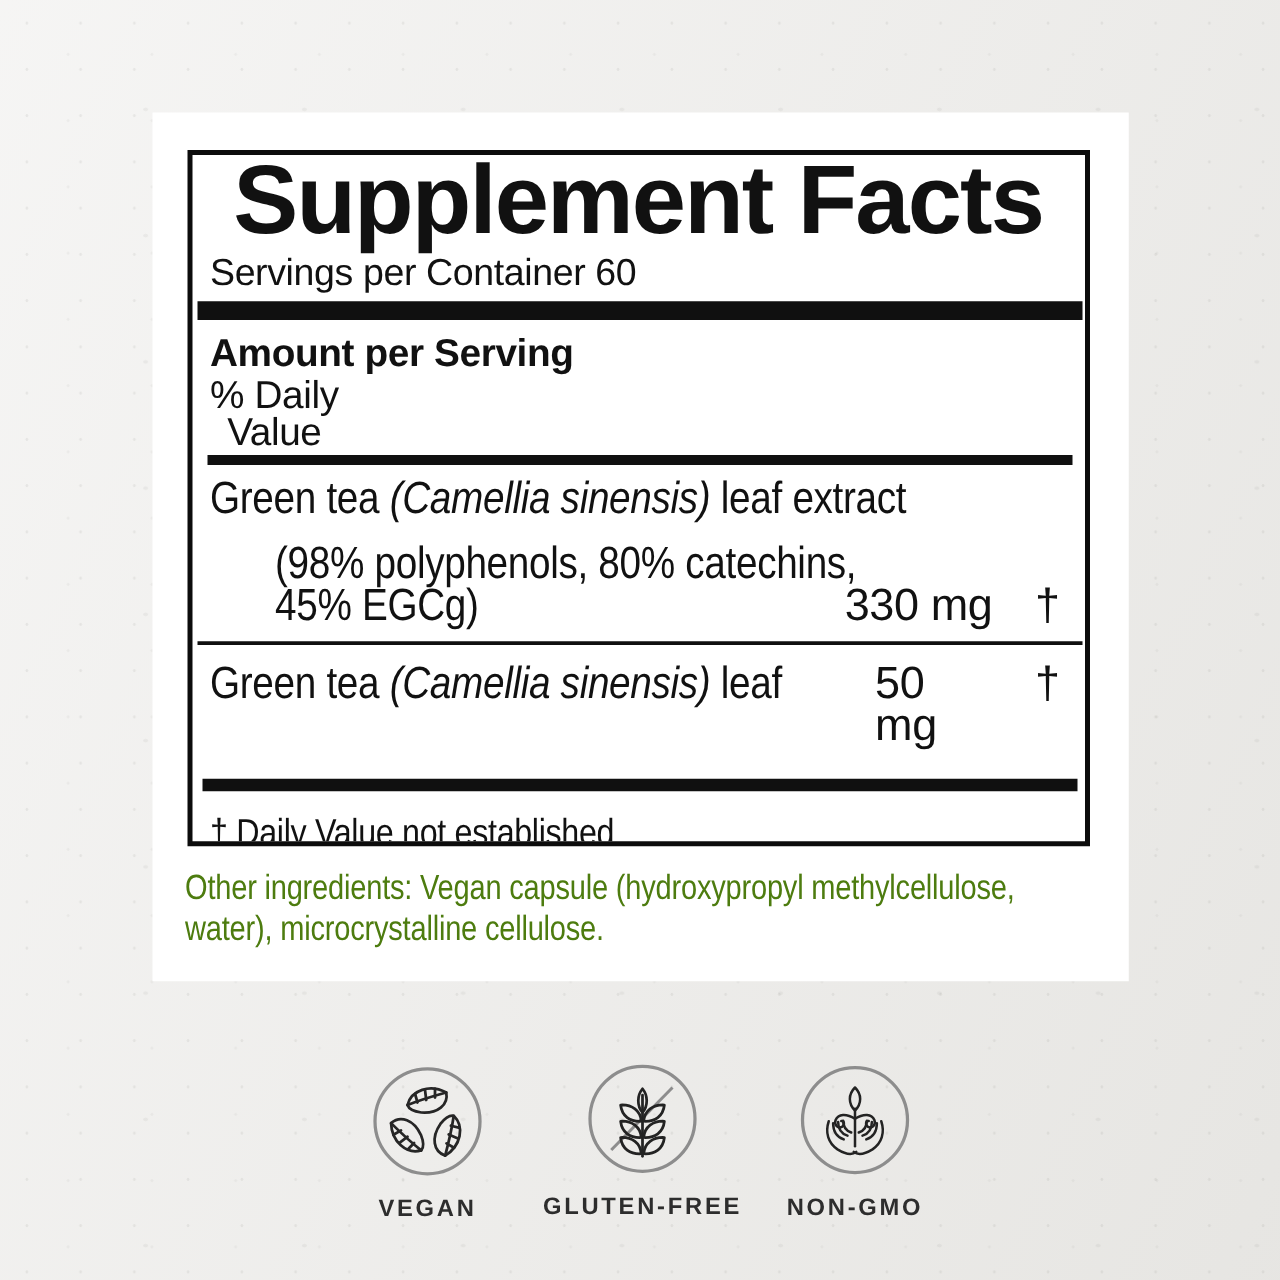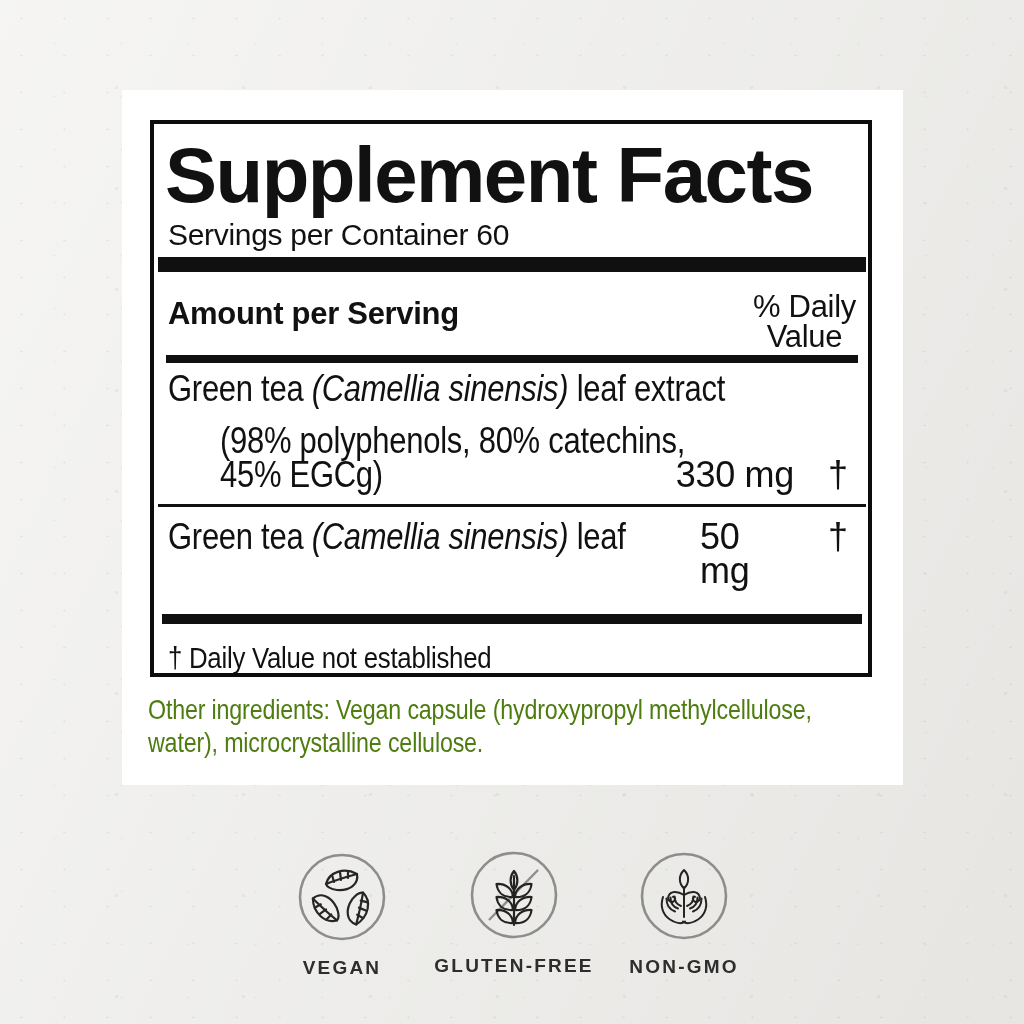--- a/index.html
+++ b/index.html
@@ -15,26 +15,26 @@
     background-size:43px 37px, 67px 53px, 127px 101px, 100% 100%;
     background-position:0 0, 21px 17px, 53px 37px, 0 0;
   }
   .panel{position:absolute;left:122px;top:90px;width:781px;height:695px;background:#ffffff;}
   .facts-box{
     position:absolute;left:28px;top:30px;width:722px;height:557px;
     border:4px solid #0c0c0c;box-sizing:border-box;padding:0 12px 0 14px;overflow:hidden;
   }
   .title{
     font-size:78px;line-height:70px;font-weight:bold;letter-spacing:-1.5px;
-    margin:16px 0 8px -3px;white-space:nowrap;
+    margin:0 0 8px -3px;white-space:nowrap;text-align:center;
   }
   .serving{font-size:30px;line-height:34px;letter-spacing:-0.3px;}
   .bar{background:#101010;}
   .bar-thick{height:15px;margin:5px -10px 0;}
-  .header-row{display:flex;justify-content:space-between;align-items:flex-start;padding:20px 0 3px;}
+  .header-row{display:flex;justify-content:space-between;align-items:flex-start;padding:5px 0 3px;flex-direction:column;}
   .col-head{font-weight:bold;font-size:31px;letter-spacing:-0.3px;padding-top:4px;}
   .dv-head{font-weight:normal;font-size:31px;line-height:30px;text-align:center;letter-spacing:-0.3px;}
   .bar-medium{height:8px;margin:0 -2px;}
   .ing{font-size:36px;line-height:34px;}
   .cond{display:inline-block;transform:scaleX(0.86);transform-origin:left center;
         white-space:nowrap;letter-spacing:-0.3px;}
   .it{font-style:italic;}
   .ing-name{margin-top:9px;}
   .ing-detail{margin-top:18px;padding-left:52px;}
   .ing-line{display:flex;align-items:baseline;}

